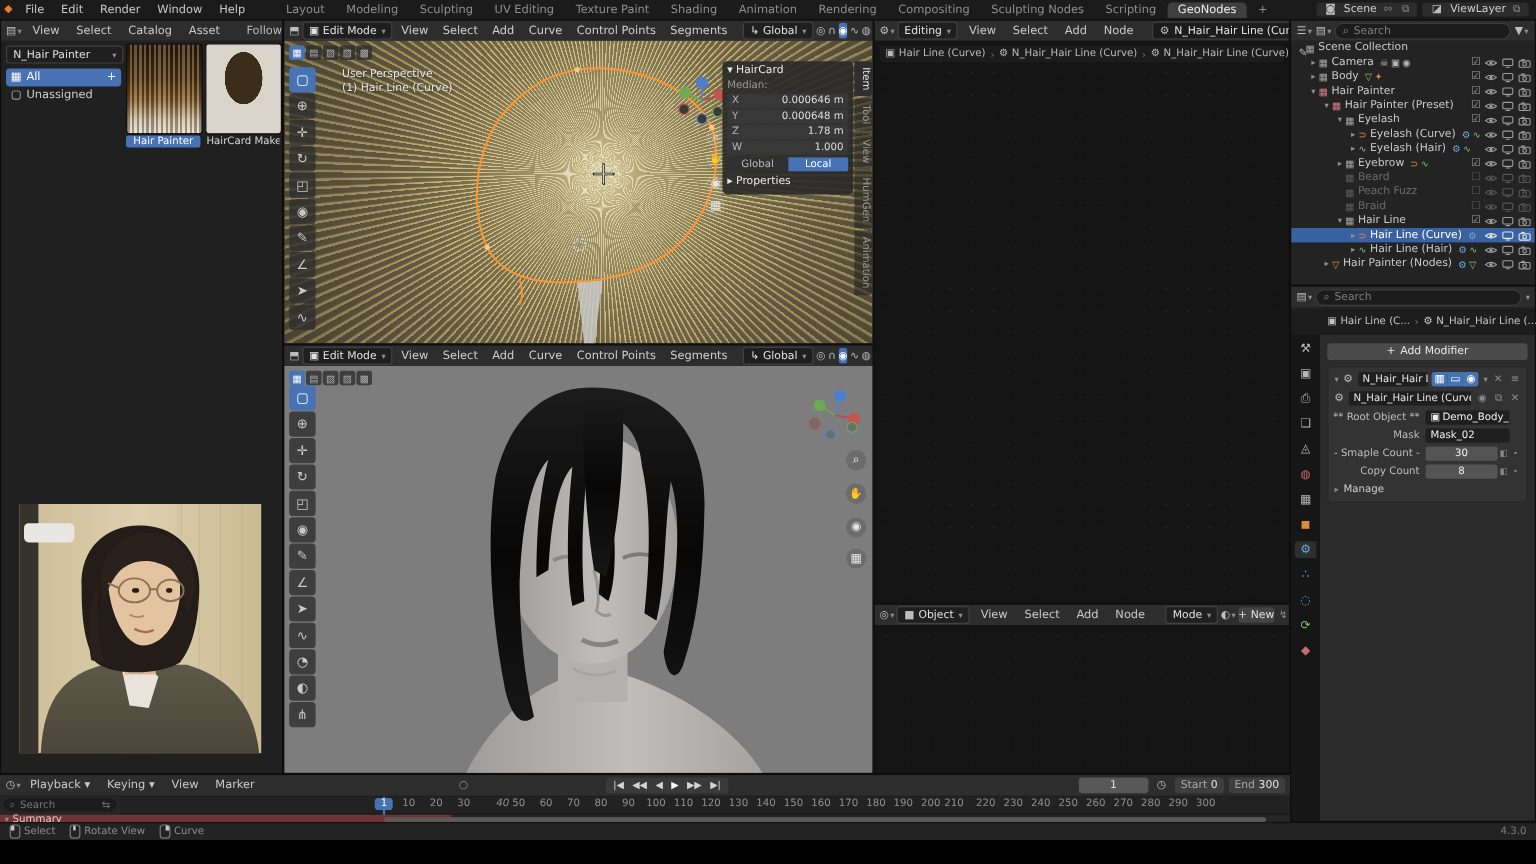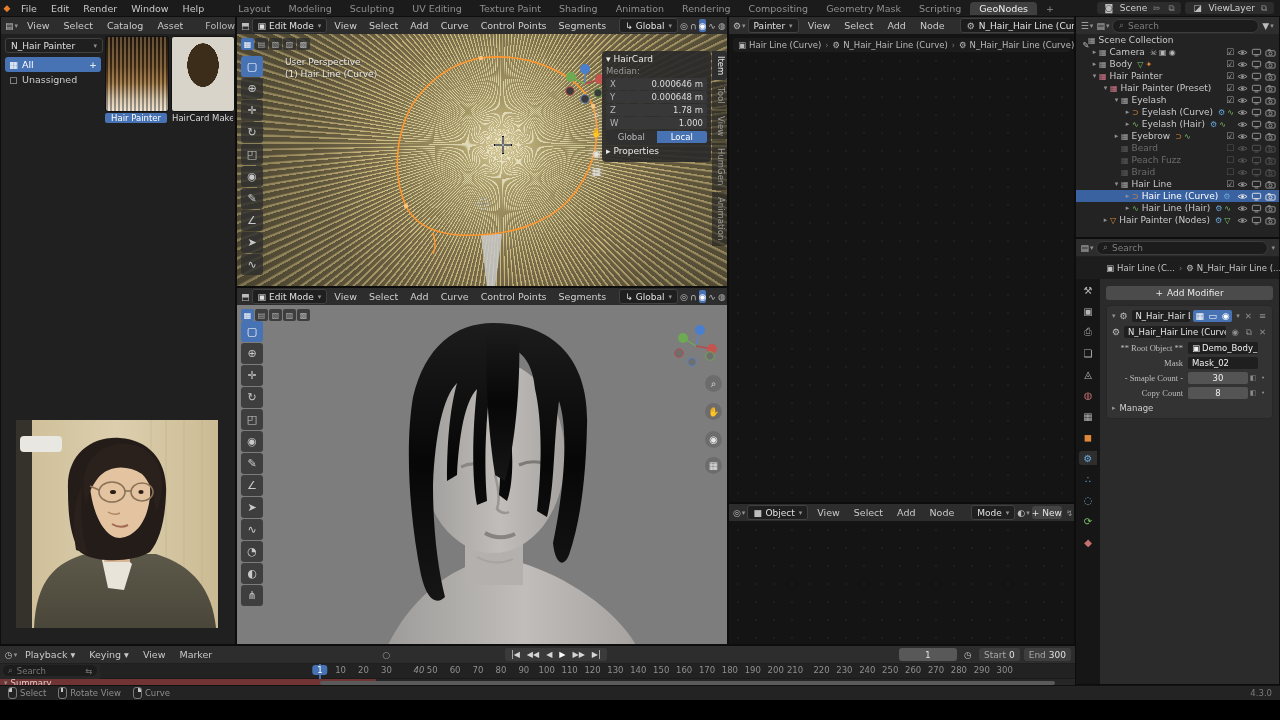--- a/index.html
+++ b/index.html
@@ -111,21 +111,21 @@
   .mod-panel{background:#333;border:1px solid #272727;border-radius:4px;padding:3px 4px 4px;}
   .mod-head{display:flex;align-items:center;gap:3px;height:14px;}
   .mod-name{flex:1;background:#1f1f1f;border-radius:2px;height:12px;display:flex;align-items:center;
             padding:0 4px;font-size:8.5px;color:#e5e5e5;overflow:hidden;white-space:nowrap;}
   .tgl3{display:flex;}
   .tgl3 .chip{width:13px;height:12px;background:#4772b3;color:#fff;border-radius:0;}
   .tgl3 .chip:first-child{border-radius:2px 0 0 2px;}
   .tgl3 .chip:last-child{border-radius:0 2px 2px 0;}
   .prop-field{display:flex;align-items:center;height:13px;margin-top:2px;font-size:8.5px;}
   .pf-label{width:72px;text-align:right;padding-right:5px;color:#bdbdbd;white-space:nowrap;
-            overflow:hidden;flex:none;font-family:Liberation Serif, serif;}
+            overflow:hidden;flex:none;}
   .pf-value{flex:1;background:#545454;border-radius:2px;height:12px;display:flex;align-items:center;
             justify-content:center;color:#f0f0f0;gap:2px;overflow:hidden;white-space:nowrap;}
   .pf-value.dark{background:#1f1f1f;justify-content:flex-start;padding:0 4px;}
   .pf-extra{width:10px;text-align:center;color:#8a8a8a;font-size:7px;flex:none;}
   
   #timeline{position:absolute;left:0;top:645px;width:1075px;height:40px;background:#262626;
             border-top:1px solid #0d0d0d;}
   #tl-header{height:17px;display:flex;align-items:center;background:#2d2d2d;border-bottom:1px solid #1f1f1f;padding:0 4px;}
   #tl-transport{position:absolute;left:505px;top:2px;display:flex;gap:1px;background:#3a3a3a;
                 border-radius:3px;padding:1px 3px;}
@@ -174,21 +174,21 @@
     <div class="ws-tabs" id="ws-tabs">
         <span class="ws-tab">Layout</span>
         <span class="ws-tab">Modeling</span>
         <span class="ws-tab">Sculpting</span>
         <span class="ws-tab">UV Editing</span>
         <span class="ws-tab">Texture Paint</span>
         <span class="ws-tab">Shading</span>
         <span class="ws-tab">Animation</span>
         <span class="ws-tab">Rendering</span>
         <span class="ws-tab">Compositing</span>
-        <span class="ws-tab">Geometry Mask</span>
+        <span class="ws-tab">Sculpting Nodes</span>
         <span class="ws-tab">Scripting</span>
         <span class="ws-tab active">GeoNodes</span>
       </div>
     <span class="ws-tab">+</span>
     <div class="tb-right">
       <div class="scene-widget">
         <span class="chip">◙</span>
         <span>Scene</span>
         <span class="badge">⇰</span>
         <span class="badge">⧉</span>
@@ -469,21 +469,21 @@
       <div class="nav-btn" style="left: 468px; top: 98px; background: rgba(0, 0, 0, 0.133); font-size: 9px;">✋</div>
       <div class="nav-btn" style="left:468px;top:126px;background:#00000022;">◉</div>
       <div class="nav-btn" style="left:468px;top:152px;background:#00000022;">▦</div>
     </div>
   </section>
 
   <section class="editor" id="node-editor" style="left:728px;top:16px;width:347px;height:487px;">
     <div class="ed-header">
       <span class="chip">⚙<span class="caret">▾</span></span>
       <div class="dd" style="width:62px;">
-        <span class="grow">Painter</span>
+        <span class="grow">Editing</span>
           <span class="caret">▾</span>
       </div>
       <nav id="ne-menus" class="row">
           <span class="menu-item">View</span>
           <span class="menu-item">Select</span>
           <span class="menu-item">Add</span>
           <span class="menu-item">Node</span>
         </nav>
       <div class="name-field" style="margin-left:6px;max-width:150px;">
         <span class="chip" style="width:10px;">⚙</span>

